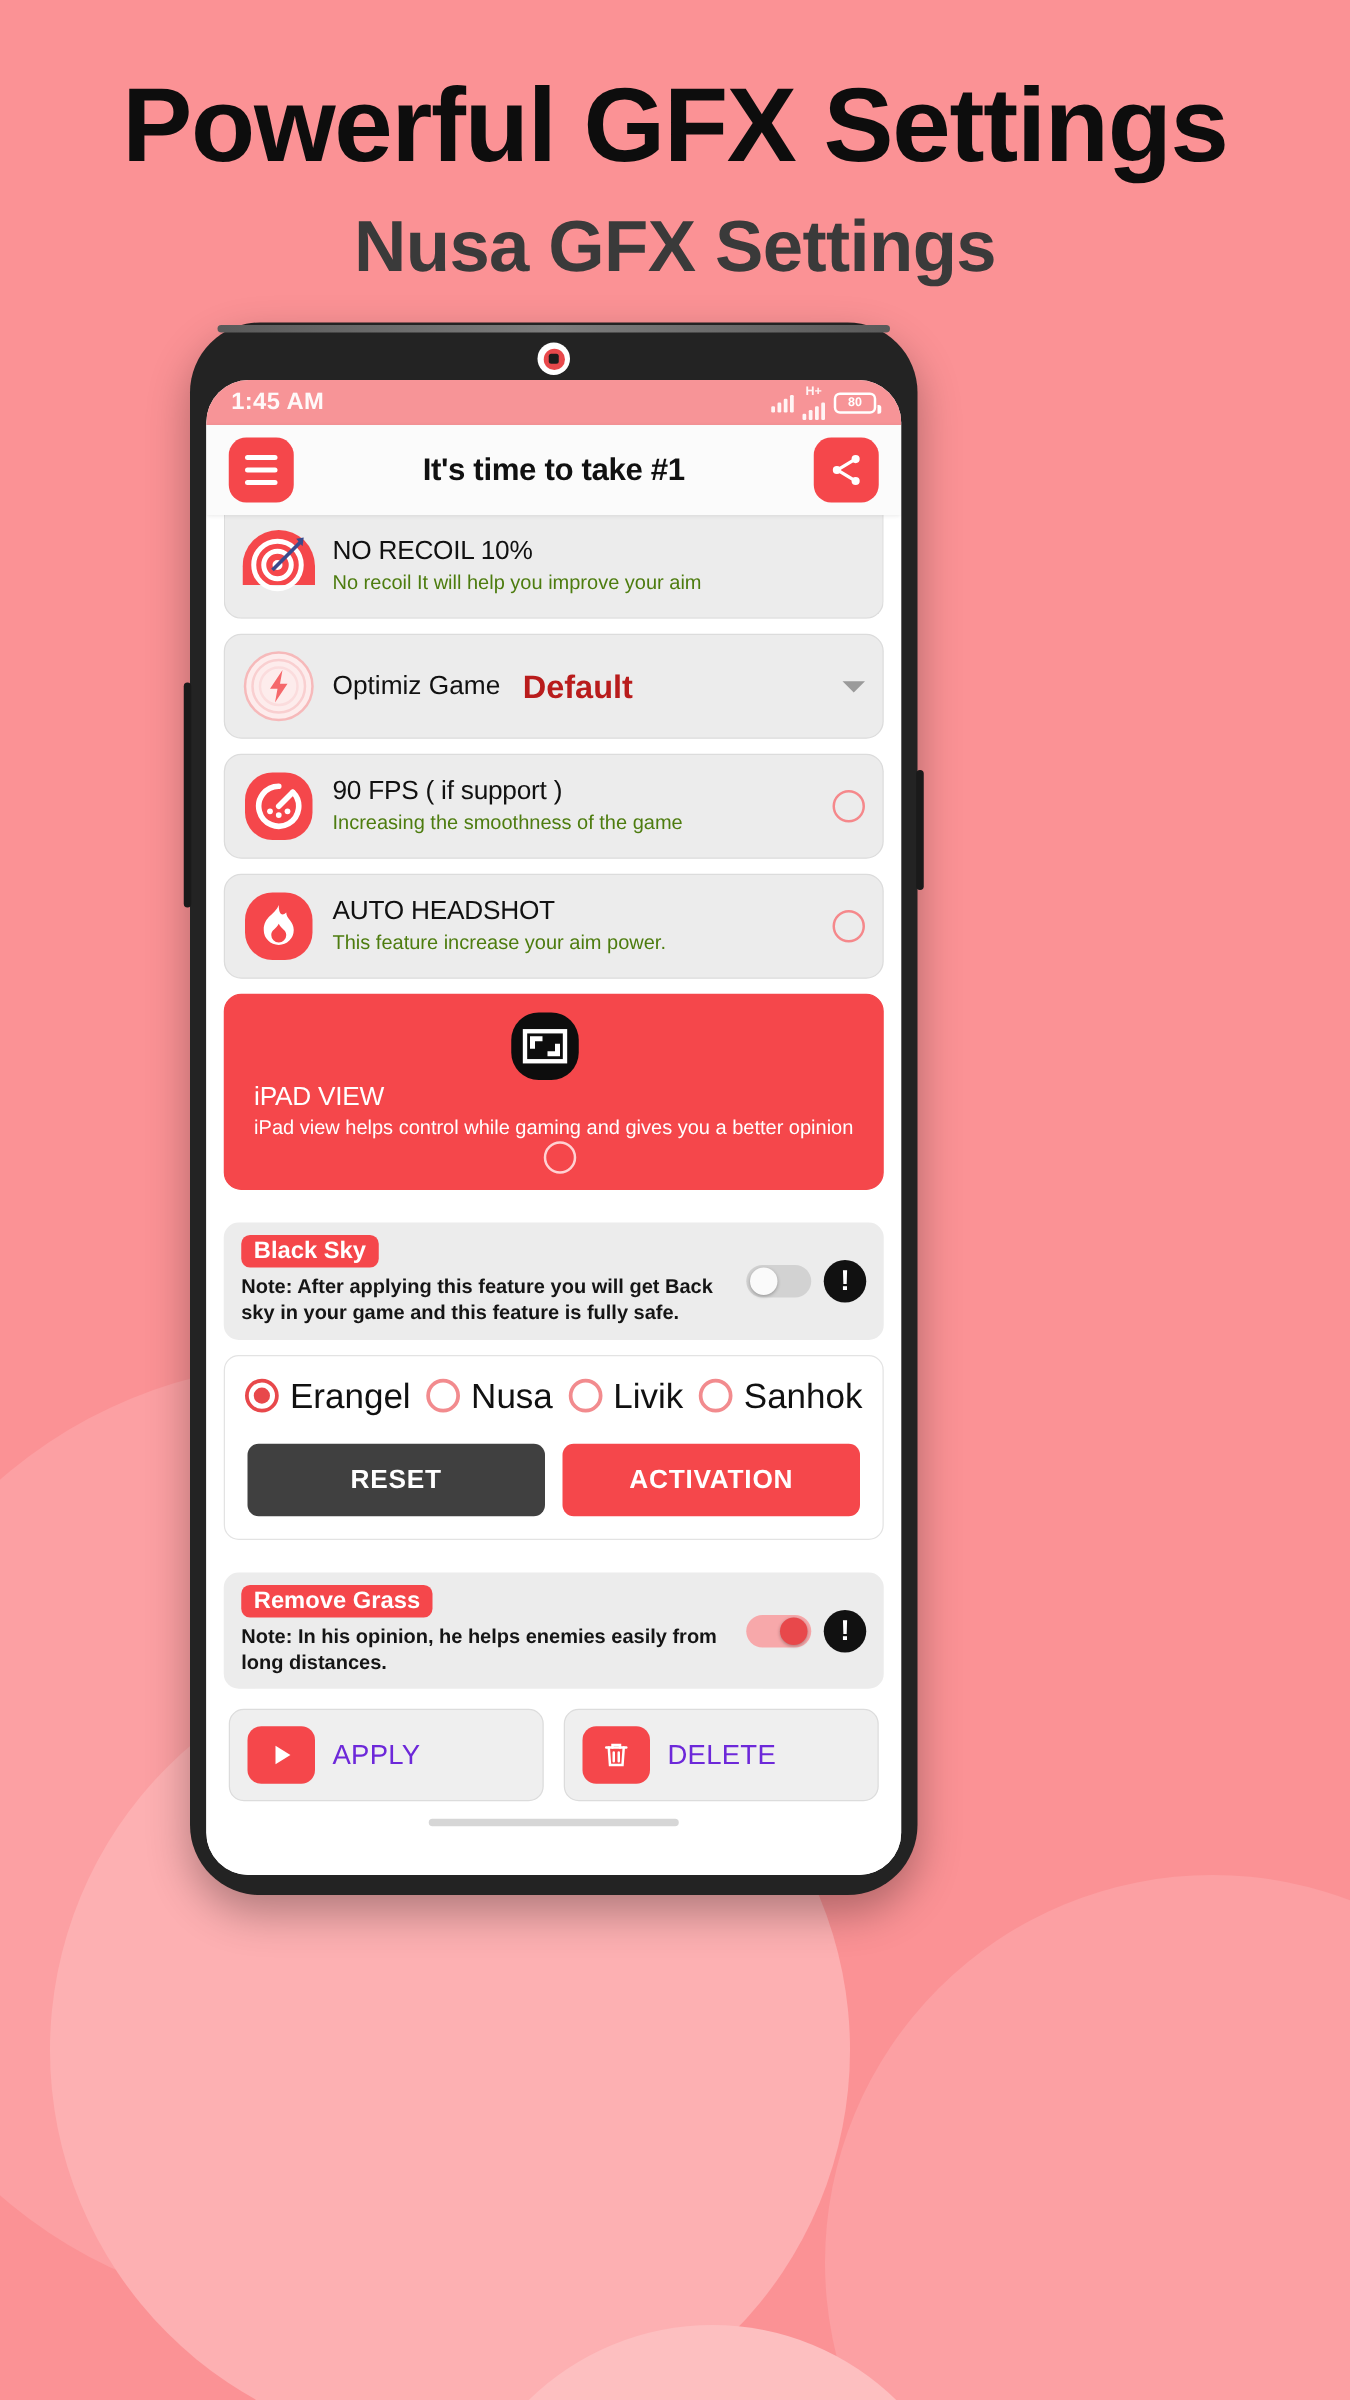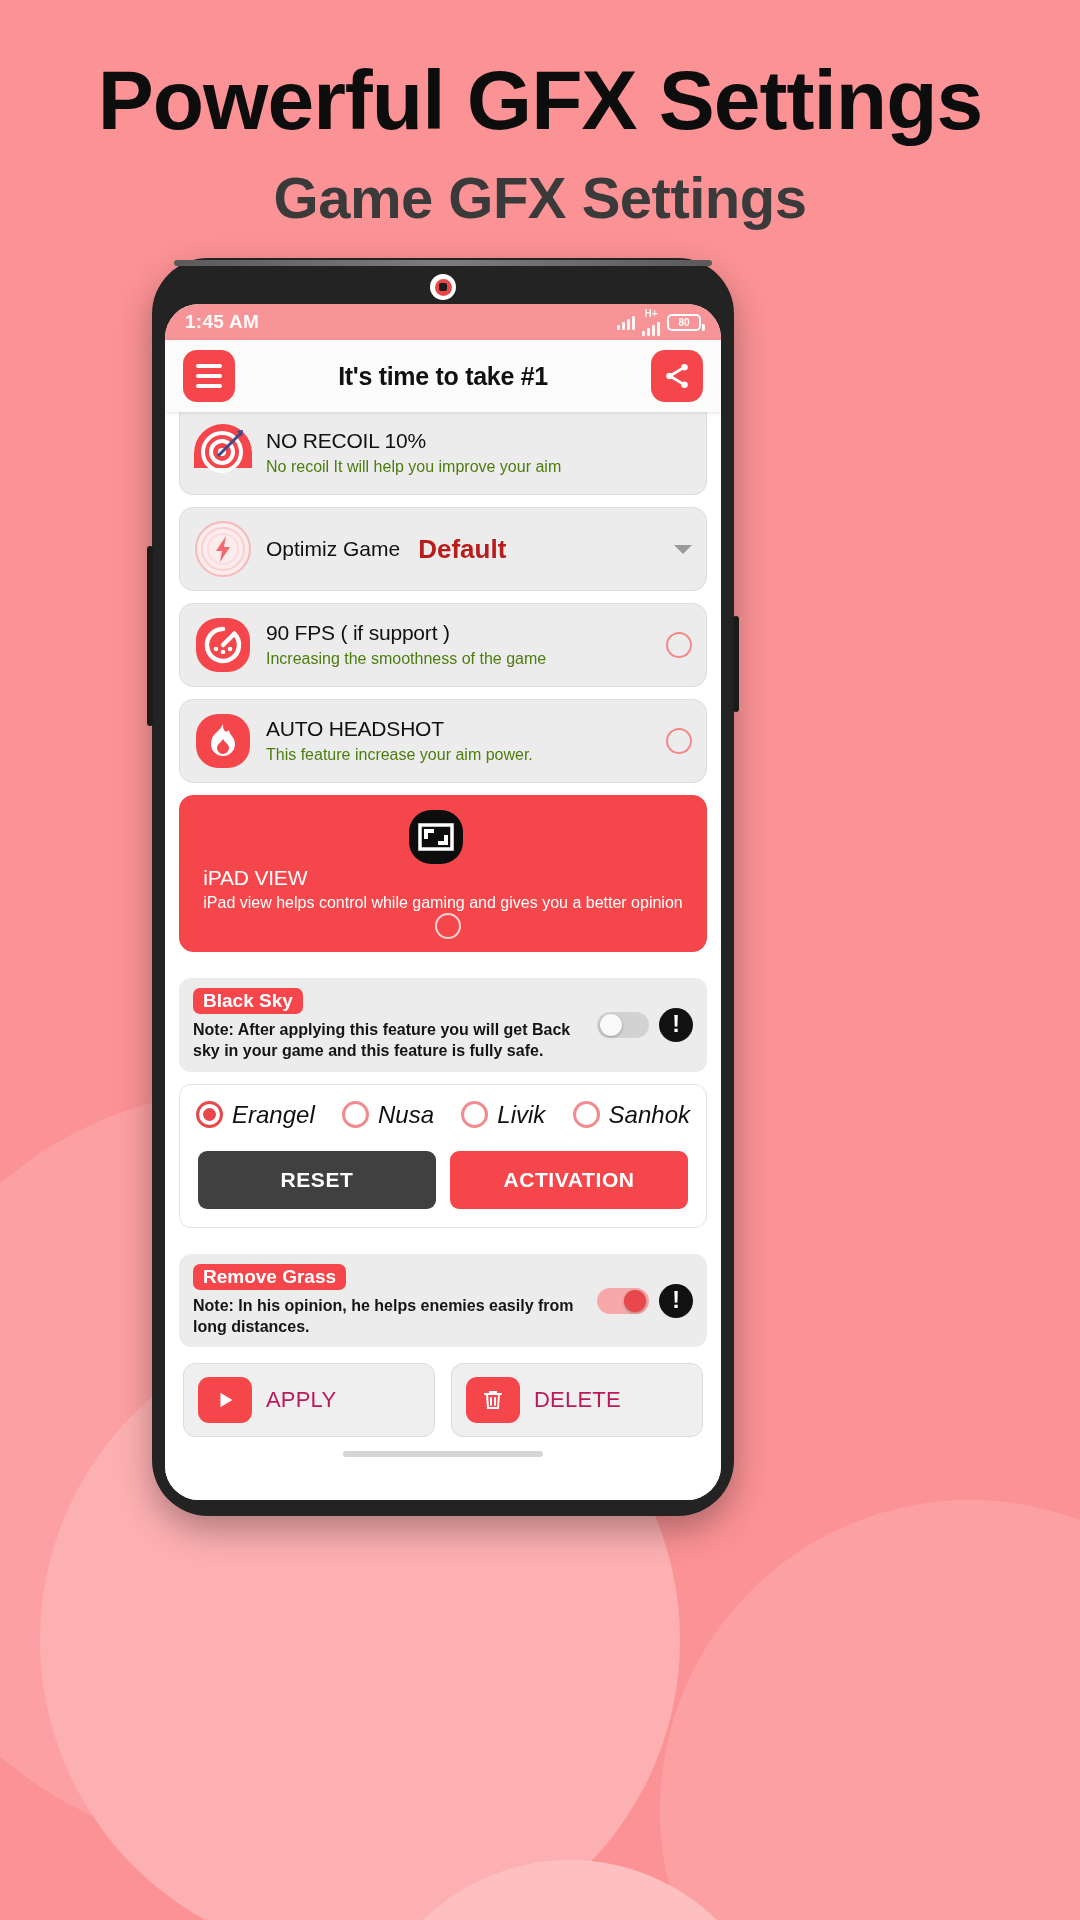--- a/index.html
+++ b/index.html
@@ -249,21 +249,21 @@
     padding: 0 4px;
   }
   .map-opt { display: flex; align-items: center; gap: 9px; cursor: pointer; }
   .rb {
     width: 27px; height: 27px; border-radius: 50%;
     border: 3px solid #f28b8e; flex: 0 0 27px;
     display: flex; align-items: center; justify-content: center;
   }
   .rb.sel { border-color: #e8484b; }
   .rb.sel::after { content:""; width: 13px; height: 13px; border-radius: 50%; background: #e8484b; }
-  .map-label { font-size: 24px; color: #111; font-style: italic; }
+  .map-label { font-size: 28px; color: #111; }
 
   .btn-row { display: flex; gap: 14px; margin-top: 22px; padding: 0 6px; }
   .btn {
     flex: 1 1 0; height: 58px; border-radius: 9px;
     display: flex; align-items: center; justify-content: center;
     font-size: 21px; font-weight: bold; color: #fff; letter-spacing: .6px;
     cursor: pointer;
   }
   .btn.dark { background: #404040; }
   .btn.red { background: #f5474b; }
@@ -273,38 +273,38 @@
   .action-btn {
     flex: 1 1 0; height: 74px;
     background: #efefef; border: 1px solid #dcdcdc; border-radius: 12px;
     display: flex; align-items: center; gap: 14px; padding-left: 14px;
     cursor: pointer;
   }
   .action-ico {
     width: 54px; height: 46px; border-radius: 11px; background: #f5474b;
     display: flex; align-items: center; justify-content: center; flex: 0 0 54px;
   }
-  .action-label { font-size: 22px; color: #be185d; letter-spacing: .2px; }
+  .action-label { font-size: 22px; color: #6d28d9; letter-spacing: .2px; }
 
   .home-indicator {
     margin: 14px auto 10px; width: 200px; height: 6px;
     background: #d6d6d6; border-radius: 3px;
   }
 </style>
 </head>
 <body>
 
 <div class="bg-blob-a"></div>
 <div class="bg-blob-b"></div>
 <div class="bg-blob-c"></div>
 <div class="bg-blob-d"></div>
 
 <div class="headline-wrap">
   <div class="headline">Powerful GFX Settings</div>
-  <div class="subhead">Game GFX Settings</div>
+  <div class="subhead">Nusa GFX Settings</div>
 </div>
 
 <div class="phone">
   <div class="btn-pwr"></div>
   <div class="btn-vol"></div>
   <div class="camera">
       <i></i>
     </div>
 
   <div class="screen">

